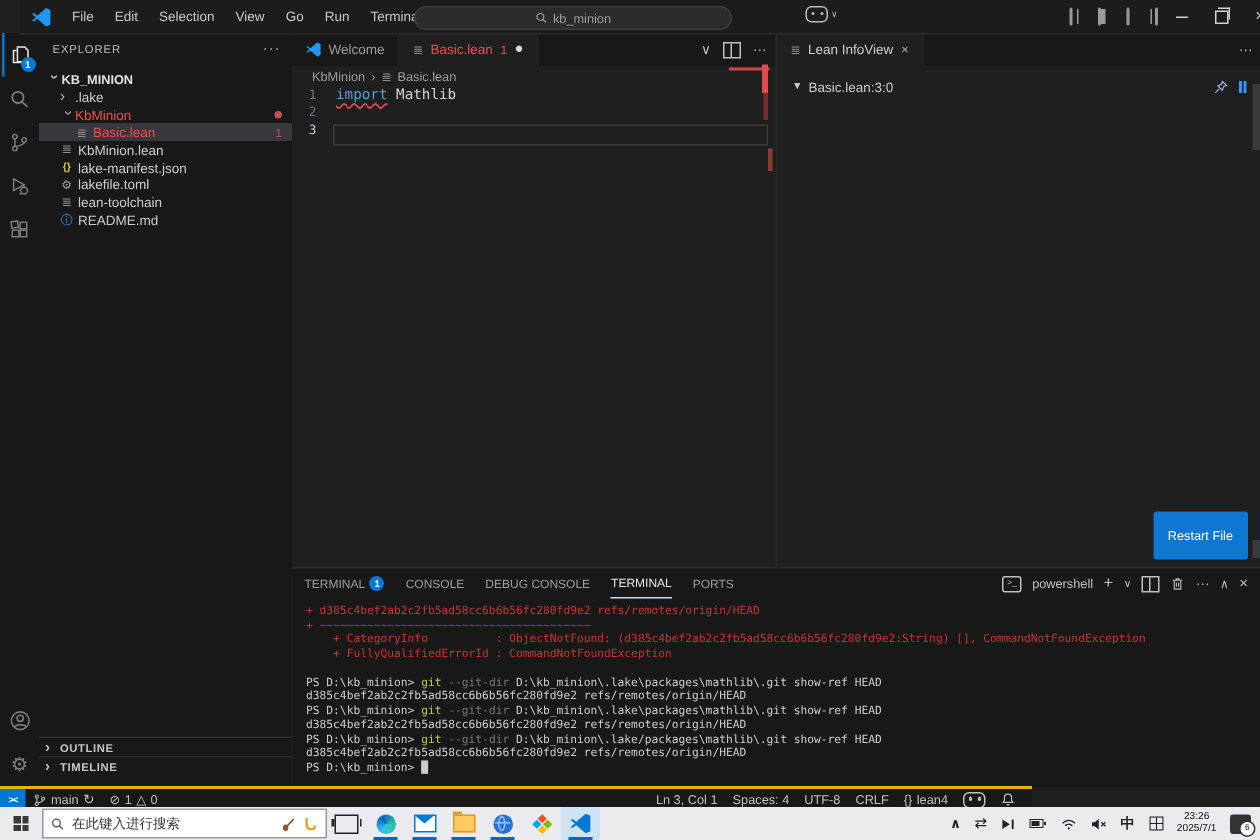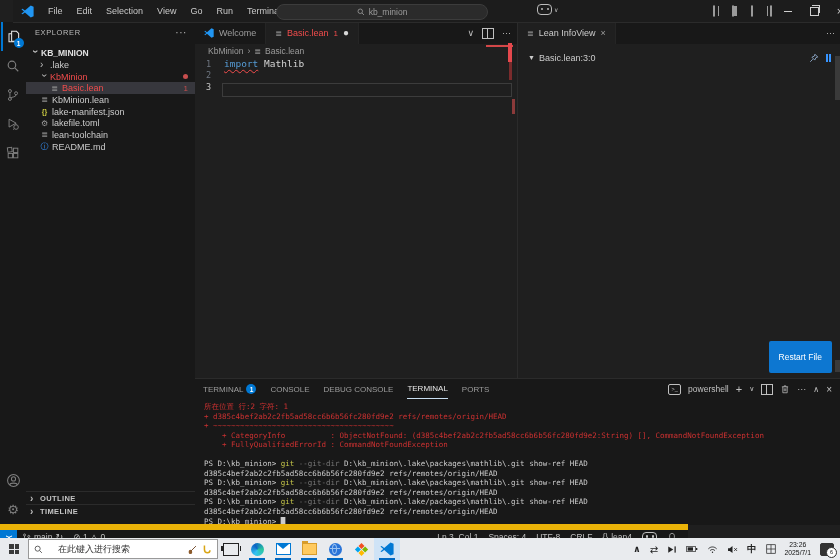--- a/index.html
+++ b/index.html
@@ -95,32 +95,32 @@
   .ptab.active{color:#e7e7e7;border-bottom:1px solid #c9dff2}
   .pbadge{min-width:10px;height:10px;border-radius:6px;background:#0078d4;color:#fff;font-size:6.5px;
     display:flex;align-items:center;justify-content:center;font-weight:bold}
   #panel-tools{margin-left:auto;display:flex;align-items:center;gap:7px;color:#c0c0c0}
   .psicon{width:11px;height:9px;border:1px solid #c0c0c0;border-radius:2px;font-size:5.5px;line-height:8px;text-align:center;color:#c0c0c0}
   #term-lines{padding:3px 0 0 9px;font-family:"DejaVu Sans Mono","Liberation Mono",monospace;
     font-size:7.5px;line-height:9.55px}
   .t-line{white-space:pre;min-height:9.55px}
   .tc-r{color:#cd3131}.tc-w{color:#cccccc}.tc-y{color:#c5c549}.tc-g{color:#767676}.tc-cur{color:#cccccc}
   
-  #statusbar{position:absolute;left:0;top:524px;width:688px;height:14px;background:#181818;border-top:6px solid #eab308;
+  #statusbar{position:absolute;left:0;top:524px;width:688px;height:14px;background:#181818;border-top:2px solid #eab308;
     display:flex;align-items:flex-end;font-size:8.5px;color:#c0c0c0;z-index:6}
   #remote{width:17px;height:14px;background:#0078d4;color:#fff;display:flex;align-items:center;justify-content:center;
     font-size:6.5px;font-weight:bold;letter-spacing:-1px}
   .sb-item{display:flex;align-items:center;gap:3px;padding:0 5px;height:14px}
   #sb-right{margin-left:auto;display:flex;align-items:center;padding-right:6px}
   
   #taskbar{position:absolute;left:0;top:538px;width:840px;height:22px;background:#e9ebee;display:flex;align-items:center;color:#222;z-index:7}
   #startbtn{width:28px;height:22px;display:flex;align-items:center;justify-content:center}
   .wingrid{display:grid;grid-template-columns:4.5px 4.5px;grid-template-rows:4.5px 4.5px;gap:1px}
   .wingrid i{background:#3a3a3a}
-  #winsearch{width:178px;height:18px;background:#ffffff;border:1px solid #999;display:flex;align-items:center;gap:15px;
+  #winsearch{width:178px;height:18px;background:#ffffff;border:1px solid #999;display:flex;align-items:center;gap:5px;
     padding:0 5px;font-size:9px;color:#333}
   #winsearch .widgeticons{margin-left:auto;display:flex;align-items:center;gap:3px}
   .tb-icon{width:26px;height:22px;display:flex;align-items:center;justify-content:center;position:relative}
   .tb-icon.run:after{content:"";position:absolute;bottom:0;left:5px;right:5px;height:2px;background:#0067c0}
   .tb-icon.activeapp{background:#cfe3f6}
   .edge{width:13px;height:13px;border-radius:50%;background:conic-gradient(from 210deg,#35c2f2,#0b62c4,#2bc6a0,#35c2f2)}
   .mailicon{width:13px;height:10px;background:#fff;border:1px solid #0078d4;position:relative}
   .mailicon:before{content:"";position:absolute;left:0;top:0;border:6.5px solid transparent;border-top:5px solid #0078d4}
   .foldericon{width:13px;height:10px;background:#ffca5f;border:1px solid #d89c2b;position:relative}
   .foldericon:before{content:"";position:absolute;left:-1px;top:-3px;width:6px;height:2px;background:#d89c2b}
@@ -386,21 +386,20 @@
       <span class="spliticon"></span>
       <svg width="10" height="10" viewBox="0 0 16 16" fill="none" stroke="#c0c0c0" stroke-width="1.2">
           <path d="M3 4.5h10M6.5 4.5V3h3v1.5M4.5 4.5V14h7V4.5M6.8 7v4.5M9.2 7v4.5"></path>
         </svg>
       <span>···</span>
       <span style="font-size:8px">∧</span>
       <span style="font-size:10px">×</span>
     </span>
   </div>
   <div id="term-lines">
-      <div class="t-line"><span class="tc-r">所在位置 行:2 字符: 1</span></div>
       <div class="t-line"><span class="tc-r">+ d385c4bef2ab2c2fb5ad58cc6b6b56fc280fd9e2 refs/remotes/origin/HEAD</span></div>
       <div class="t-line"><span class="tc-r">+ ~~~~~~~~~~~~~~~~~~~~~~~~~~~~~~~~~~~~~~~~</span></div>
       <div class="t-line"><span class="tc-r">    + CategoryInfo          : ObjectNotFound: (d385c4bef2ab2c2fb5ad58cc6b6b56fc280fd9e2:String) [], CommandNotFoundException</span></div>
       <div class="t-line"><span class="tc-r">    + FullyQualifiedErrorId : CommandNotFoundException</span></div>
       <div class="t-line"></div>
       <div class="t-line"><span class="tc-w">PS D:\kb_minion&gt; </span><span class="tc-y">git</span><span class="tc-g"> --git-dir </span><span class="tc-w">D:\kb_minion\.lake\packages\mathlib\.git </span><span class="tc-w">show-ref HEAD</span></div>
       <div class="t-line"><span class="tc-w">d385c4bef2ab2c2fb5ad58cc6b6b56fc280fd9e2 refs/remotes/origin/HEAD</span></div>
       <div class="t-line"><span class="tc-w">PS D:\kb_minion&gt; </span><span class="tc-y">git</span><span class="tc-g"> --git-dir </span><span class="tc-w">D:\kb_minion\.lake\packages\mathlib\.git </span><span class="tc-w">show-ref HEAD</span></div>
       <div class="t-line"><span class="tc-w">d385c4bef2ab2c2fb5ad58cc6b6b56fc280fd9e2 refs/remotes/origin/HEAD</span></div>
       <div class="t-line"><span class="tc-w">PS D:\kb_minion&gt; </span><span class="tc-y">git</span><span class="tc-g"> --git-dir </span><span class="tc-w">D:\kb_minion\.lake/packages\mathlib\.git </span><span class="tc-w">show-ref HEAD</span></div>

